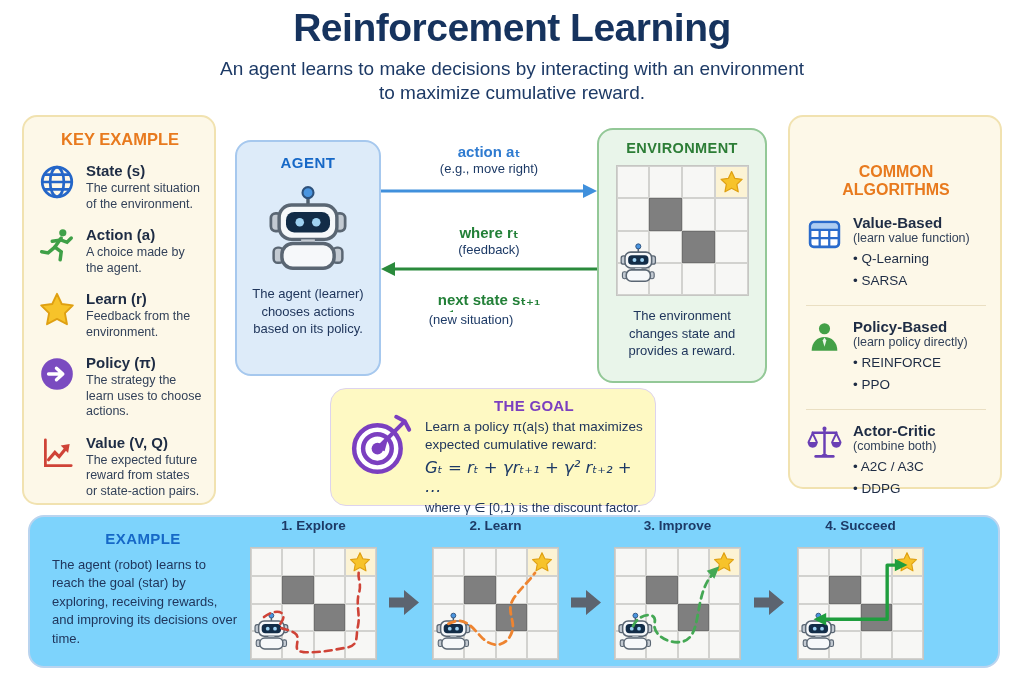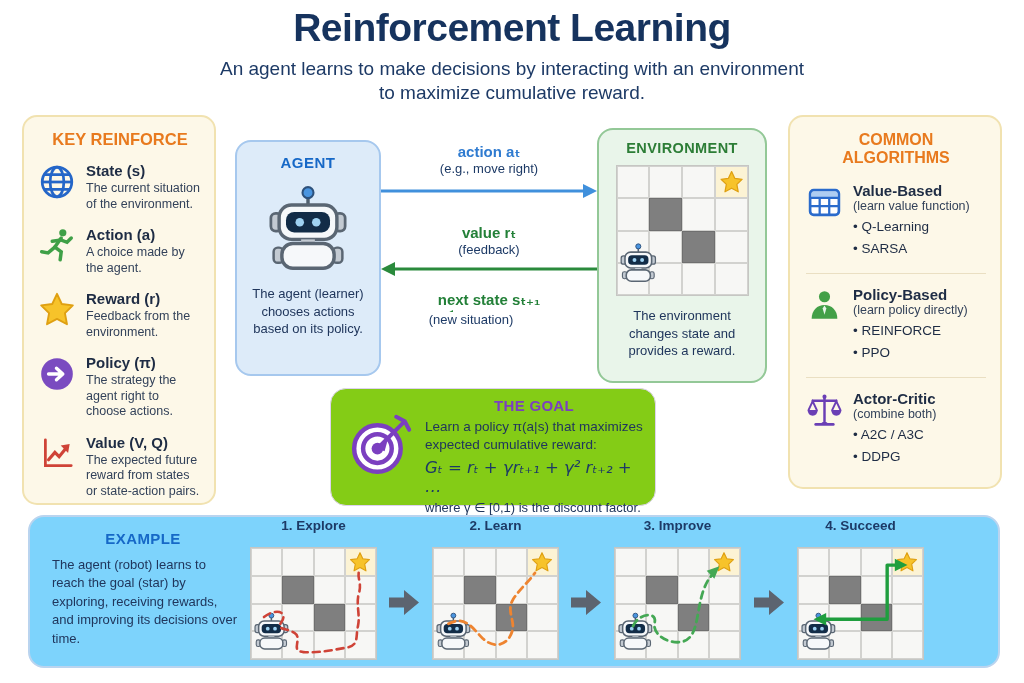--- a/index.html
+++ b/index.html
@@ -1,17 +1,17 @@
 <!DOCTYPE html>
 <html><head>
 <meta charset="utf-8">
 <style>
   html,body{margin:0;padding:0;background:#ffffff;}
   .canvas{position:relative;width:1024px;height:683px;background:#ffffff;overflow:hidden;
-          font-family:"Liberation Sans","DejaVu Sans",sans-serif;color:#1e3560;}
+          font-family:"Liberation Sans","DejaVu Sans",sans-serif;color:#1e3560;border-radius:12px;}
   
   .title{position:absolute;left:0;top:6px;width:100%;text-align:center;
          font-size:39px;font-weight:bold;color:#16335e;letter-spacing:-0.5px;}
   .subtitle{position:absolute;left:0;width:100%;text-align:center;font-size:19px;color:#1d3a66;}
   .sub1{top:58px;} .sub2{top:82px;}
   
   .panel{position:absolute;border-radius:15px;box-sizing:border-box;}
   .cream{background:#fdf8e8;border:2px solid #f1e2b0;}
   .panel-header{font-weight:bold;text-align:center;}
   .orange{color:#e87a1e;}
@@ -43,31 +43,31 @@
   .env-desc{font-size:13px;color:#20365c;width:140px;margin:11px auto 8px;line-height:1.35;}
   
   .mini-grid{display:grid;grid-template-columns:repeat(4,1fr);grid-template-rows:repeat(4,1fr);
              width:100%;height:100%;background:#fff;border:1.5px solid #c6c6c3;box-sizing:border-box;position:relative;}
   .cell{border:0.8px solid #d2d2cf;background:#f7f7f5;box-sizing:border-box;display:flex;align-items:center;justify-content:center;}
   .cell.block{background:#7f7f7f;border-color:#6f6f6f;}
   .cell.star-cell{background:#fcf3d4;}
   .cell-star{width:82%;height:88%;}
   .grid-robot{position:absolute;left:1%;bottom:0.5%;width:31%;height:50%;}
   
-  #goal-box{left:330px;top:388px;width:326px;height:118px;background:#84cc16;
+  #goal-box{left:330px;top:388px;width:326px;height:118px;background:#fef9c3;
             border:1.5px solid #ddd3ee;border-radius:16px;display:flex;}
   .goal-icon{width:68px;height:68px;flex:0 0 68px;margin:22px 6px 0 16px;}
   .goal-content{flex:1;padding:8px 12px 0 4px;}
   .goal-title{font-size:15px;font-weight:bold;color:#7b3fc0;text-align:center;margin-bottom:4px;letter-spacing:.3px;}
   .goal-line{font-size:13.5px;color:#20365c;line-height:1.3;}
   .goal-formula{font-size:16.5px;color:#1d3a66;font-style:italic;margin:5px 0 4px;font-family:"DejaVu Sans",sans-serif;}
   .goal-note{font-size:13px;color:#20365c;}
   
   #alg-panel{left:788px;top:115px;width:214px;height:374px;padding:14px 14px 8px 16px;}
-  #alg-panel .panel-header{font-size:16px;margin-bottom:15px;}
+  #alg-panel .panel-header{font-size:16px;margin-bottom:15px;margin-top:32px;}
   .alg-group{display:flex;gap:10px;}
   .alg-icon{width:37px;height:37px;flex:0 0 37px;margin-top:2px;}
   .alg-name{font-size:15px;font-weight:bold;color:#1e2c44;}
   .alg-sub{font-size:12.5px;color:#33425a;margin-bottom:6px;}
   .alg-bullet{font-size:13.5px;color:#1e2c44;margin-bottom:7px;}
   .alg-bullet::before{content:"•  ";}
   .alg-div{border:none;border-top:1px solid #eadfc2;margin:10px 0 12px;}
   
   #example-panel{left:28px;top:515px;width:972px;height:153px;background:#7dd3fc;
                  border:2px solid #bad4ef;border-radius:16px;}
@@ -105,21 +105,21 @@
         <path d="M12 1.8 L15 8.2 L22 9.1 L17 14 L18.3 21 L12 17.6 L5.7 21 L7 14 L2 9.1 L9 8.2 Z" fill="#f7c32a" stroke="#dfa012" stroke-width="1.2" stroke-linejoin="round"></path>
       </symbol>
     </defs>
   </svg>
 
   <div class="title">Reinforcement Learning</div>
   <div class="subtitle sub1">An agent learns to make decisions by interacting with an environment</div>
   <div class="subtitle sub2">to maximize cumulative reward.</div>
 
   <div class="panel cream" id="key-panel">
-    <div class="panel-header orange">KEY REINFORCE</div>
+    <div class="panel-header orange">KEY EXAMPLE</div>
 
     <div class="ke-item">
       <svg class="ke-icon" viewBox="0 0 36 36">
         <g stroke="#2466c8" stroke-width="2.6" fill="none">
           <circle cx="18" cy="18" r="14"></circle>
             <ellipse cx="18" cy="18" rx="6.5" ry="14"></ellipse>
           <line x1="4" y1="18" x2="32" y2="18"></line>
             <line x1="6.5" y1="11" x2="29.5" y2="11"></line>
             <line x1="6.5" y1="25" x2="29.5" y2="25"></line>
         </g>
@@ -145,33 +145,33 @@
         <div class="ke-name">Action (a)</div>
         <div class="ke-desc">A choice made by the agent.</div>
       </div>
     </div>
 
     <div class="ke-item">
       <svg class="ke-icon" viewBox="0 0 24 24">
           <use href="#sym-star"></use>
         </svg>
       <div>
-        <div class="ke-name">Reward (r)</div>
+        <div class="ke-name">Learn (r)</div>
         <div class="ke-desc">Feedback from the environment.</div>
       </div>
     </div>
 
     <div class="ke-item">
       <svg class="ke-icon" viewBox="0 0 36 36">
         <circle cx="18" cy="18" r="15" fill="#7a4bc0"></circle>
         <path d="M10,18 L23,18 M17.5,12.5 L23.5,18 L17.5,23.5" stroke="#ffffff" stroke-width="3.2" fill="none" stroke-linecap="round" stroke-linejoin="round"></path>
       </svg>
       <div>
         <div class="ke-name">Policy (π)</div>
-        <div class="ke-desc">The strategy the agent right to choose actions.</div>
+        <div class="ke-desc">The strategy the learn uses to choose actions.</div>
       </div>
     </div>
 
     <div class="ke-item">
       <svg class="ke-icon" viewBox="0 0 36 36">
         <g stroke="#cf4337" fill="none" stroke-linecap="round">
           <path d="M7,4.5 L7,29 L31.5,29" stroke-width="2.6"></path>
           <path d="M10,23.5 L16,16.5 L20,20.5 L26.5,12.5" stroke-width="3"></path>
         </g>
         <polygon points="30,8.5 21.5,10 28.5,17" fill="#cf4337"></polygon>
@@ -191,21 +191,21 @@
     <div class="agent-desc">The agent (learner) chooses actions based on its policy.</div>
   </div>
 
   <div class="flow-label blue-t" style="top:143px">action aₜ</div>
   <div class="flow-sub" style="top:161px">(e.g., move right)</div>
   <svg class="flow-svg" style="top:184px">
     <line x1="0" y1="7" x2="203" y2="7" stroke="#4090dc" stroke-width="3.2"></line>
     <polygon points="202,0 216,7 202,14" fill="#4090dc"></polygon>
   </svg>
 
-  <div class="flow-label green-t" style="top:224px">value rₜ</div>
+  <div class="flow-label green-t" style="top:224px">where rₜ</div>
   <div class="flow-sub" style="top:242px">(feedback)</div>
   <svg class="flow-svg" style="top:262px">
     <polygon points="14,0 0,7 14,14" fill="#2a8a3c"></polygon>
     <line x1="13" y1="7" x2="216" y2="7" stroke="#2a8a3c" stroke-width="3.2"></line>
   </svg>
 
   <div class="flow-label green-t" style="top:291px">next state sₜ₊₁</div>
   <div class="ns-row">
     <svg width="62" height="14">
       <polygon points="13,0 0,7 13,14" fill="#2a8a3c"></polygon>

